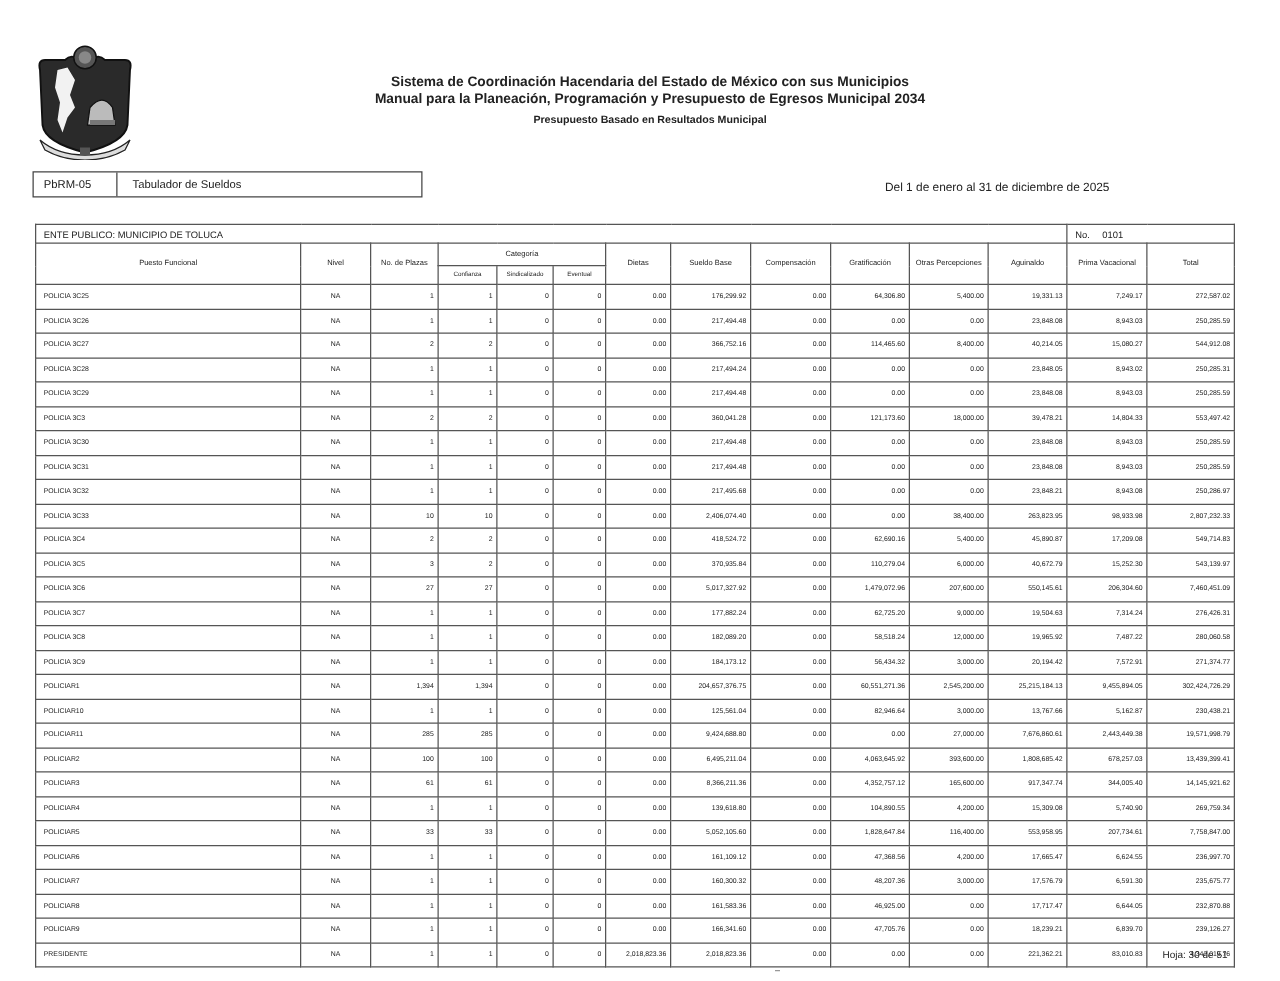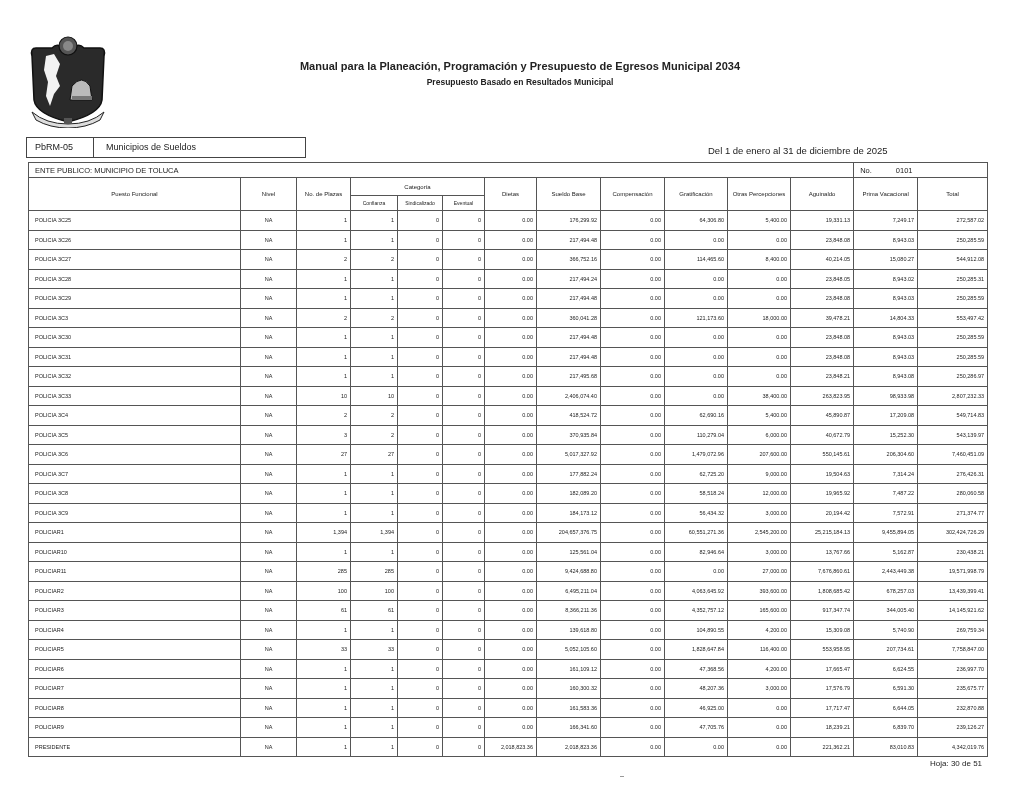--- a/index.html
+++ b/index.html
@@ -9,40 +9,40 @@
     font-family: "Liberation Sans", sans-serif;
     color: #222;
     position: relative;
   }
   .logo { position: absolute; left: 26px; top: 34px; width: 84px; height: 94px; }
   .titles { position: absolute; left: 200px; width: 640px; top: 60px; text-align: center; }
   .t1 { font-size: 11px; font-weight: bold; line-height: 13px; }
   .t2 { font-size: 11px; font-weight: bold; line-height: 13px; }
   .t3 { font-size: 8.5px; font-weight: bold; margin-top: 4px; }
   .form-box {
-    position: absolute; left: 26px; top: 137px; width: 280px; height: 21px;
+    position: absolute; left: 26px; top: 137px; width: 312px; height: 21px;
     border: 1px solid #444; display: flex; font-size: 9px; box-sizing: border-box;
   }
   .form-box .code { width: 67px; border-right: 1px solid #444; padding: 4px 0 0 8px; box-sizing: border-box; }
   .form-box .name { padding: 4px 0 0 12px; }
   .period { position: absolute; left: 708px; top: 145px; font-size: 9.5px; }
   .grid {
-    position: absolute; left: 28px; top: 162px; width: 959px;
+    position: absolute; left: 28px; top: 179px; width: 959px;
     border-collapse: collapse; table-layout: fixed;
     font-size: 5.5px;
     padding-left: 37px;
   }
   .grid td, .grid th {
     border: 1px solid #555; padding: 0 3px; overflow: hidden; white-space: nowrap;
     font-weight: normal;
   }
   .grid .ente td { height: 14px; font-size: 7.5px; }
   .grid .ente .ente-label { padding-left: 6px; }
   .grid .ente .no-cell { font-size: 7.5px; padding-left: 6px; }
-  .grid .ente .no-cell span.val { margin-left: 24px; }
+  .grid .ente .no-cell span.val { margin-left: 10px; }
   .grid th { text-align: center; font-size: 6px; line-height: 8px; }
   .grid th.small { font-size: 5px; height: 14px; }
   .grid tr.hdr1 th { height: 17px; }
   .grid tbody td { height: 18.5px; text-align: right; }
   .grid tbody td.puesto { text-align: left; padding-left: 6px; }
   .grid tbody td.nivel { text-align: center; }
   .footer { position: absolute; left: 930px; top: 759px; font-size: 8px; }
   .tick { position: absolute; left: 620px; top: 776px; width: 4px; height: 1px; background: #999; }
 </style>
 </head>
@@ -55,27 +55,28 @@
     <circle cx="42" cy="12" r="5" fill="#888"></circle>
     <path d="M20 22 L28 20 L34 30 L30 42 L34 52 L28 60 L24 72 L20 62 L22 48 L18 36 Z" fill="#f2f2f2"></path>
     <path d="M46 52 Q56 40 64 52 L66 66 L44 66 Z" fill="#bbb" stroke="#111" stroke-width="1"></path>
     <rect x="46" y="62" width="20" height="4" fill="#777"></rect>
     <path d="M6 78 Q20 90 42 90 Q64 90 78 78 L74 86 Q60 94 42 94 Q24 94 10 86 Z" fill="#ddd" stroke="#222" stroke-width="1"></path>
     <rect x="38" y="84" width="8" height="6" fill="#555"></rect>
   </svg>
 </div>
 
 <div class="titles">
+  <div class="t1">Sistema de Coordinación Hacendaria del Estado de México con sus Municipios</div>
   <div class="t2">Manual para la Planeación, Programación y Presupuesto de Egresos Municipal 2034</div>
   <div class="t3">Presupuesto Basado en Resultados Municipal</div>
 </div>
 
 <div class="form-box">
   <div class="code">PbRM-05</div>
-  <div class="name">Municipios de Sueldos</div>
+  <div class="name">Tabulador de Sueldos</div>
 </div>
 
 <div class="period">Del 1 de enero al 31 de diciembre de 2025</div>
 
 <table class="grid">
   <colgroup>
     <col style="width:212px">
       <col style="width:56px">
       <col style="width:54px">
     <col style="width:47px">

